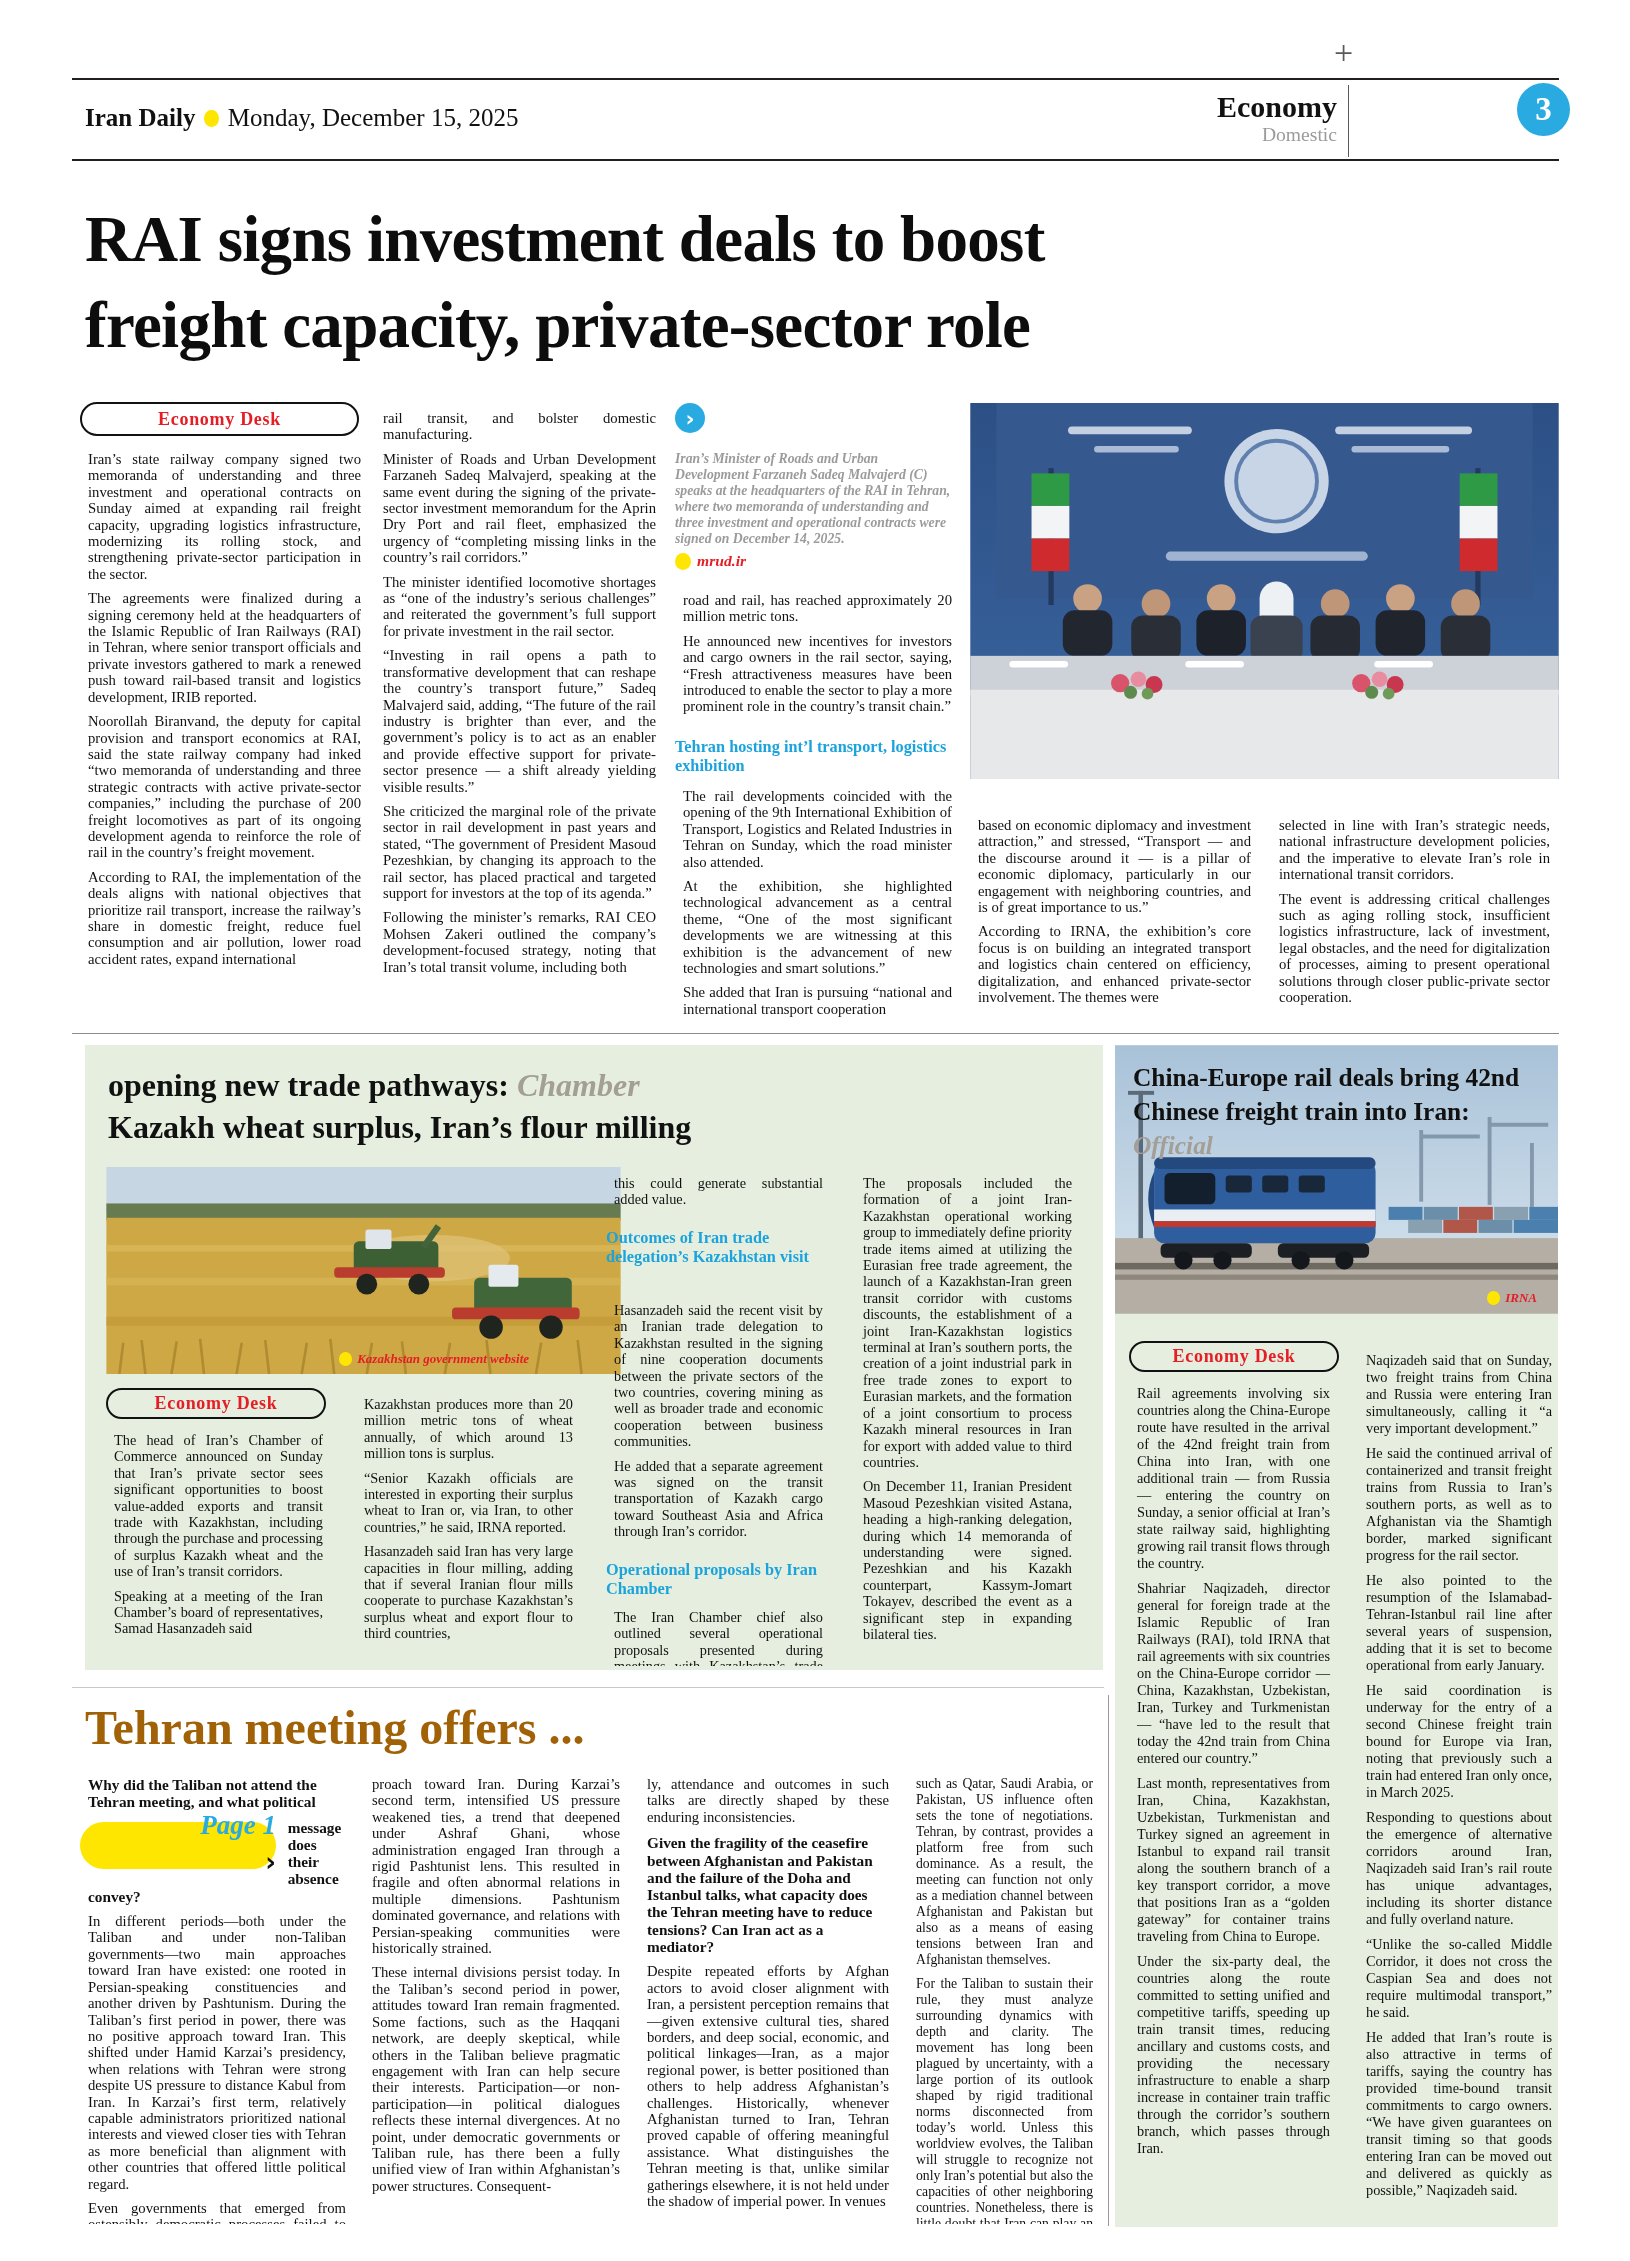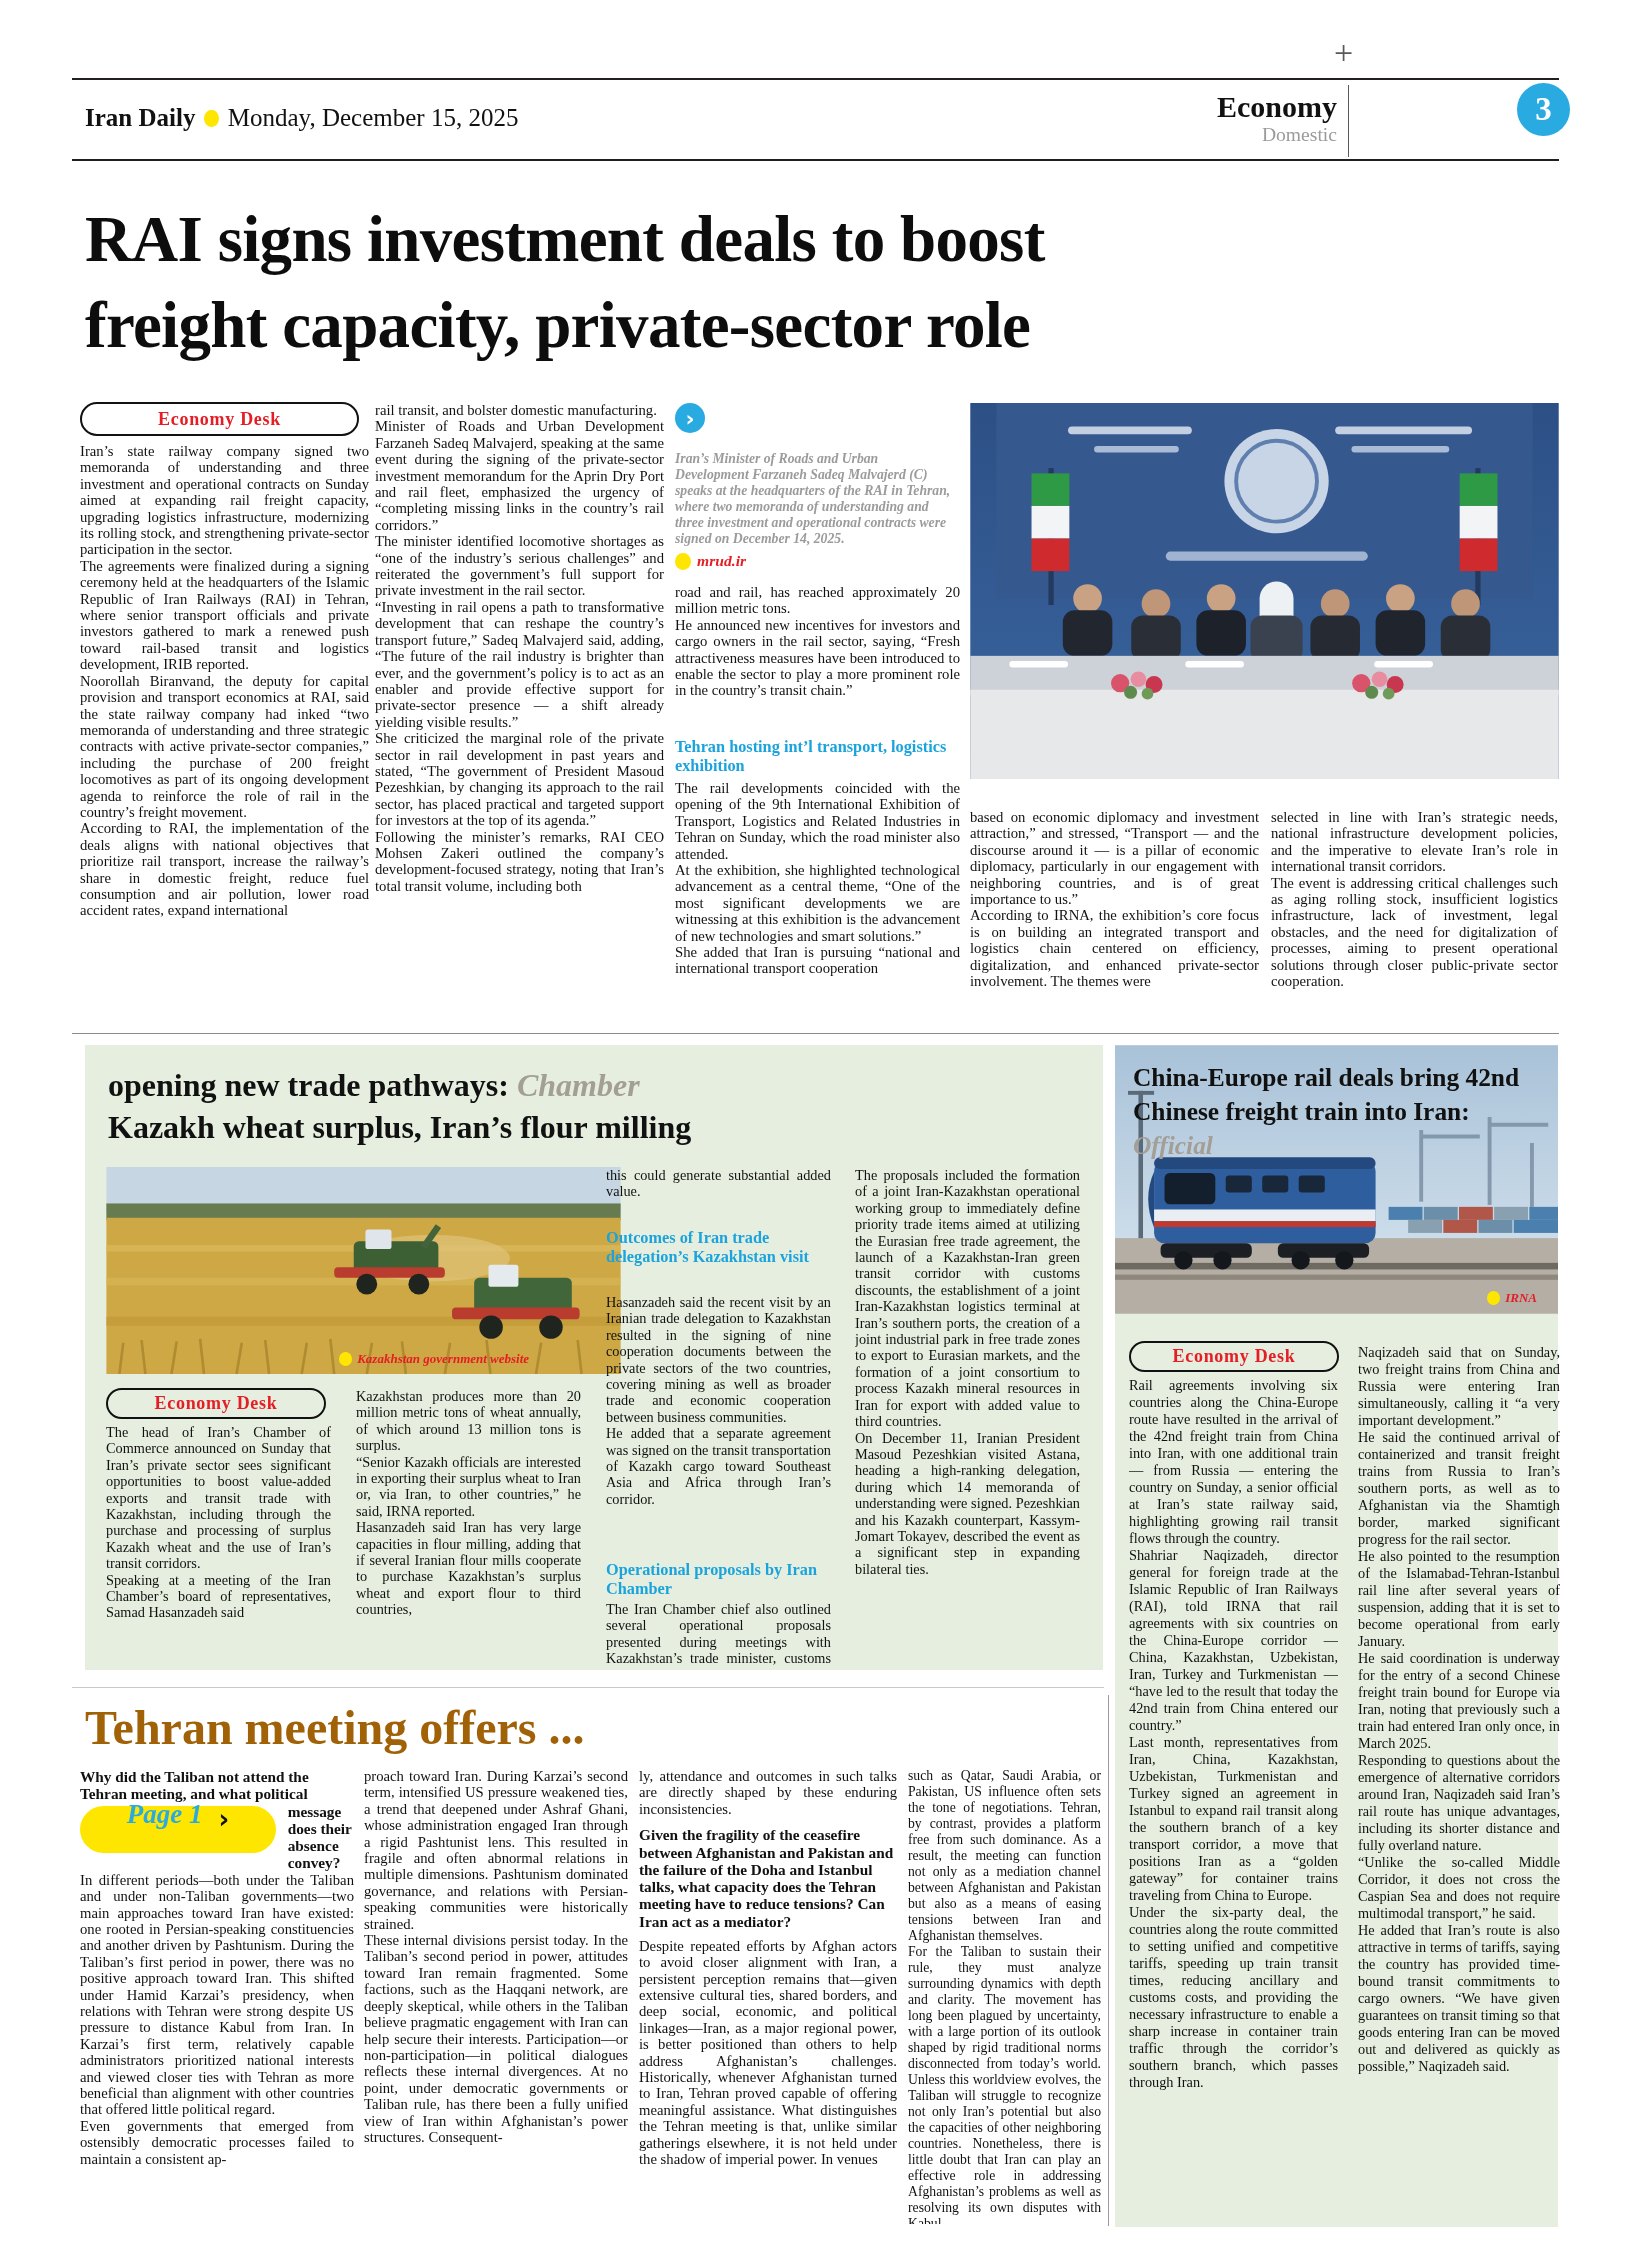--- a/index.html
+++ b/index.html
@@ -13,35 +13,35 @@
   .sec{position:absolute;right:293px;top:90px;text-align:right;}
   .sec .s1{font-size:30px;font-weight:700;line-height:33px;}
   .sec .s2{font-size:19.6px;color:#9b9b9b;line-height:23.5px;}
   .vbar{position:absolute;width:1.3px;background:#58595b;}
   .pagecircle{position:absolute;width:53px;height:53px;border-radius:50%;background:#29abe2;color:#fff;font-size:33px;font-weight:700;display:flex;align-items:center;justify-content:center;}
   .plus{position:absolute;font-size:34px;color:#58595b;font-weight:400;}
   
   .mainhead{position:absolute;left:85px;top:196px;width:1480px;font-size:65px;line-height:86px;font-weight:700;color:#0d0d0d;letter-spacing:-0.7px;}
   
   .col{position:absolute;text-align:justify;font-size:14.7px;line-height:16.4px;overflow:hidden;}
-  .col p{margin:0;}
+  .col p{margin:8px;}
   .deskpill{position:absolute;border:2px solid #111;border-radius:651px;display:flex;align-items:center;justify-content:center;background:transparent;}
   .deskpill span{color:#e51d25;font-weight:700;font-size:18px;letter-spacing:0.7px;}
   .caption{position:absolute;font-style:italic;color:#9b9b9b;font-size:13.7px;line-height:16px;text-align:left;}
   .credit{position:absolute;display:flex;align-items:center;gap:6.5px;font-style:italic;font-weight:700;color:#e51d25;font-size:15.6px;}
   .credit .ydot{width:15.6px;height:17px;}
   .subhead{color:#1aa3dc;font-weight:700;font-size:16.3px;line-height:19px;text-align:left;}
   .arrowcircle{position:absolute;width:30px;height:30px;border-radius:50%;background:#29abe2;color:#fff;display:flex;align-items:center;justify-content:center;font-size:22px;font-weight:700;font-family:"DejaVu Sans",sans-serif;}
   .greenbox{position:absolute;background:#e6efdf;}
   .boxhead{position:absolute;font-weight:700;color:#111;}
   .accent-gray{color:#a39e96;font-style:italic;}
   .photocap{position:absolute;display:flex;align-items:center;gap:5.2px;font-style:italic;font-weight:700;color:#e51d25;font-size:13px;justify-content:flex-end;}
   .photocap .ydot{width:13px;height:14.3px;}
   .qbold{font-weight:700;font-size:15.3px;line-height:17.3px;text-align:left;}
-  .pagetag{float:left;width:196px;height:47px;border-radius:651px;background:#ffe600;display:flex;align-items:flex-start;justify-content:center;gap:16px;margin:3.9px 11.7px 3.9px 0;}
+  .pagetag{float:left;width:196px;height:47px;border-radius:651px;background:#ffe600;display:flex;align-items:flex-end;justify-content:center;gap:16px;margin:3.9px 11.7px 3.9px 0;flex-direction:column;}
   .pagetag .pt1{color:#29abe2;font-style:italic;font-weight:700;font-size:27px;}
   .pagetag .pt2{color:#111;font-size:26px;font-weight:700;font-family:"DejaVu Sans",sans-serif;line-height:26px;}
   .bothead{position:absolute;font-weight:700;font-size:48px;color:#a16207;}
   svg{display:block;}
 </style>
 </head>
 <body>
 
 <div id="page">
 

